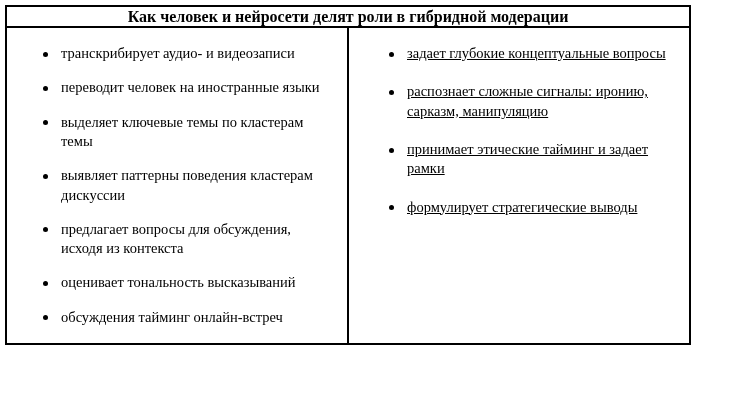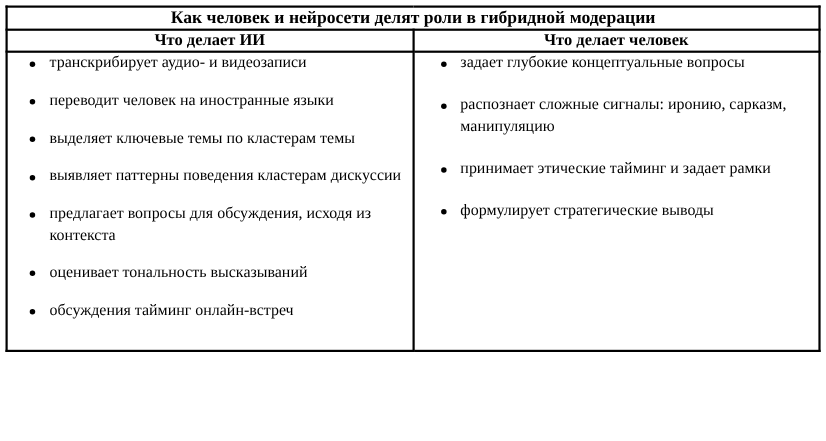--- a/index.html
+++ b/index.html
@@ -15,21 +15,21 @@
     overflow: hidden;
   }
   .sheet {
     width: 751px;
     height: 401px;
     position: relative;
     box-sizing: border-box;
   }
   table.matrix {
     border-collapse: collapse;
-    width: 741px;
+    width: 686px;
     margin: 5px;
     table-layout: fixed;
     padding-left: 12px;
   }
   table.matrix td, table.matrix th {
     border: 2px solid #000000;
     padding: 0;
     vertical-align: top;
   }
   .title-cell {
@@ -46,21 +46,21 @@
     padding: 11px 8px 11px 8px;
     line-height: 1.2;
     width: 50%;
   }
   .body-cell {
     padding: 12px 10px 12px 6px;
     height: 270px;
   }
   ul.items {
     list-style: none;
-    margin: 0;
+    margin: 16px;
     padding: 0;
   }
   ul.items li {
     position: relative;
     font-size: 14.5px;
     line-height: 1.33;
     padding-left: 38px;
     margin-bottom: 15px;
   }
   ul.items li:last-child {
@@ -77,34 +77,31 @@
     line-height: 0;
   }
   .col-right ul.items li {
     padding-left: 42px;
   }
   .col-right ul.items li .bullet {
     left: 24px;
   }
   .col-right ul.items li {
     margin-bottom: 19px;
+    text-decoration: underline;
   }
 </style>
 </head>
 <body>
 
 <div class="sheet">
   <table class="matrix">
     <tbody>
       <tr>
         <td class="title-cell" colspan="2">Как человек и нейросети делят роли в гибридной модерации</td>
-      </tr>
-      <tr>
-        <td class="head-cell">Что делает ИИ</td>
-        <td class="head-cell">Что делает человек</td>
       </tr>
       <tr>
         <td class="body-cell col-left">
           <ul class="items">
             <li>
               <span class="bullet"></span>
               <span>транскрибирует аудио- и видеозаписи</span>
             </li>
             <li>
               <span class="bullet"></span>

